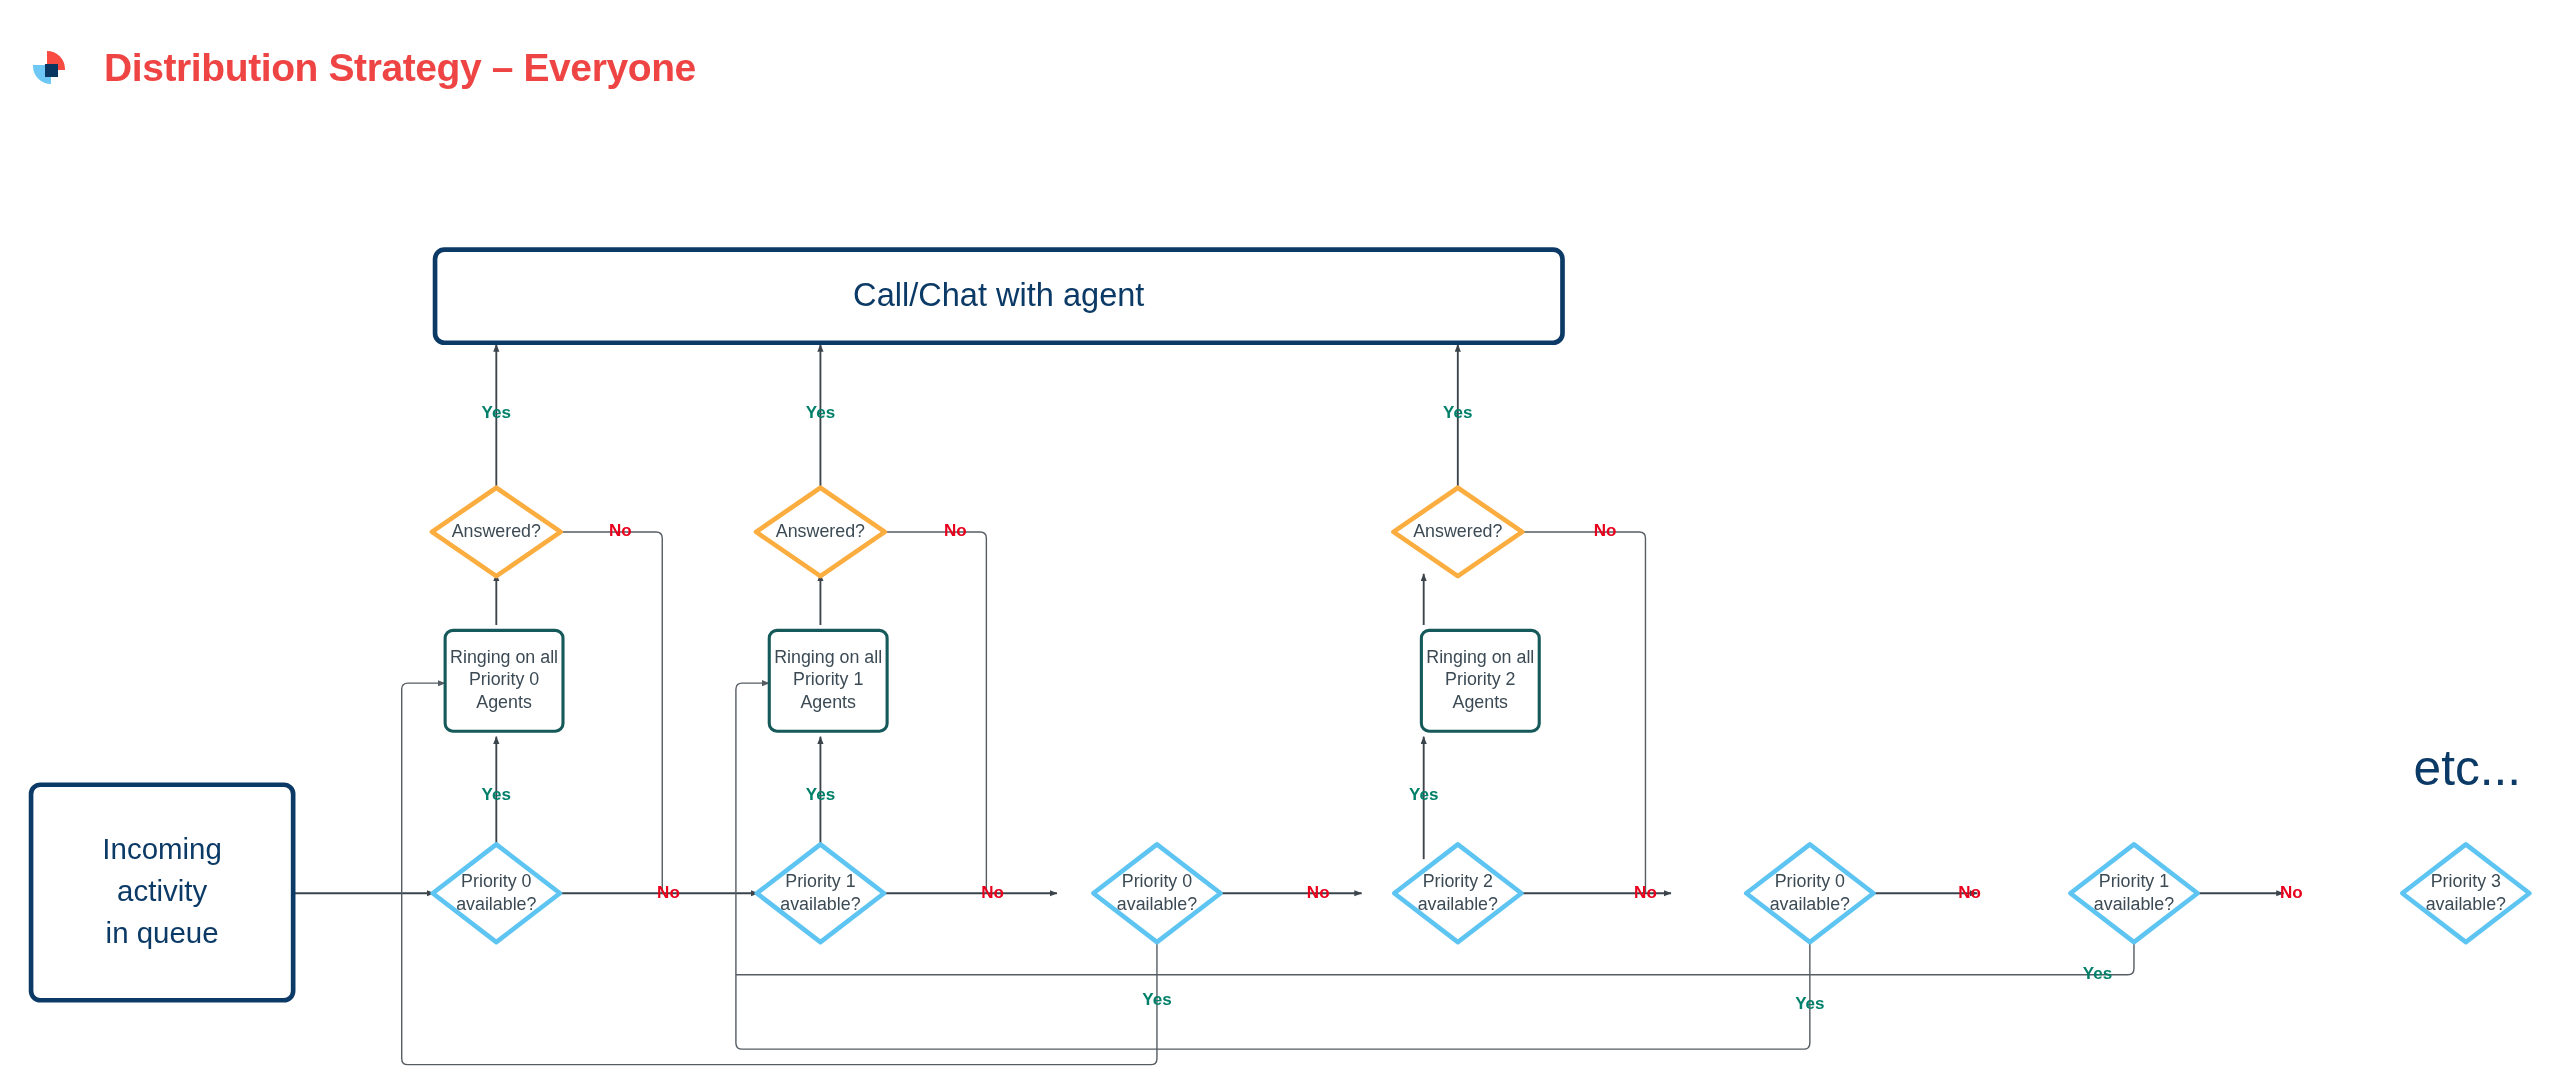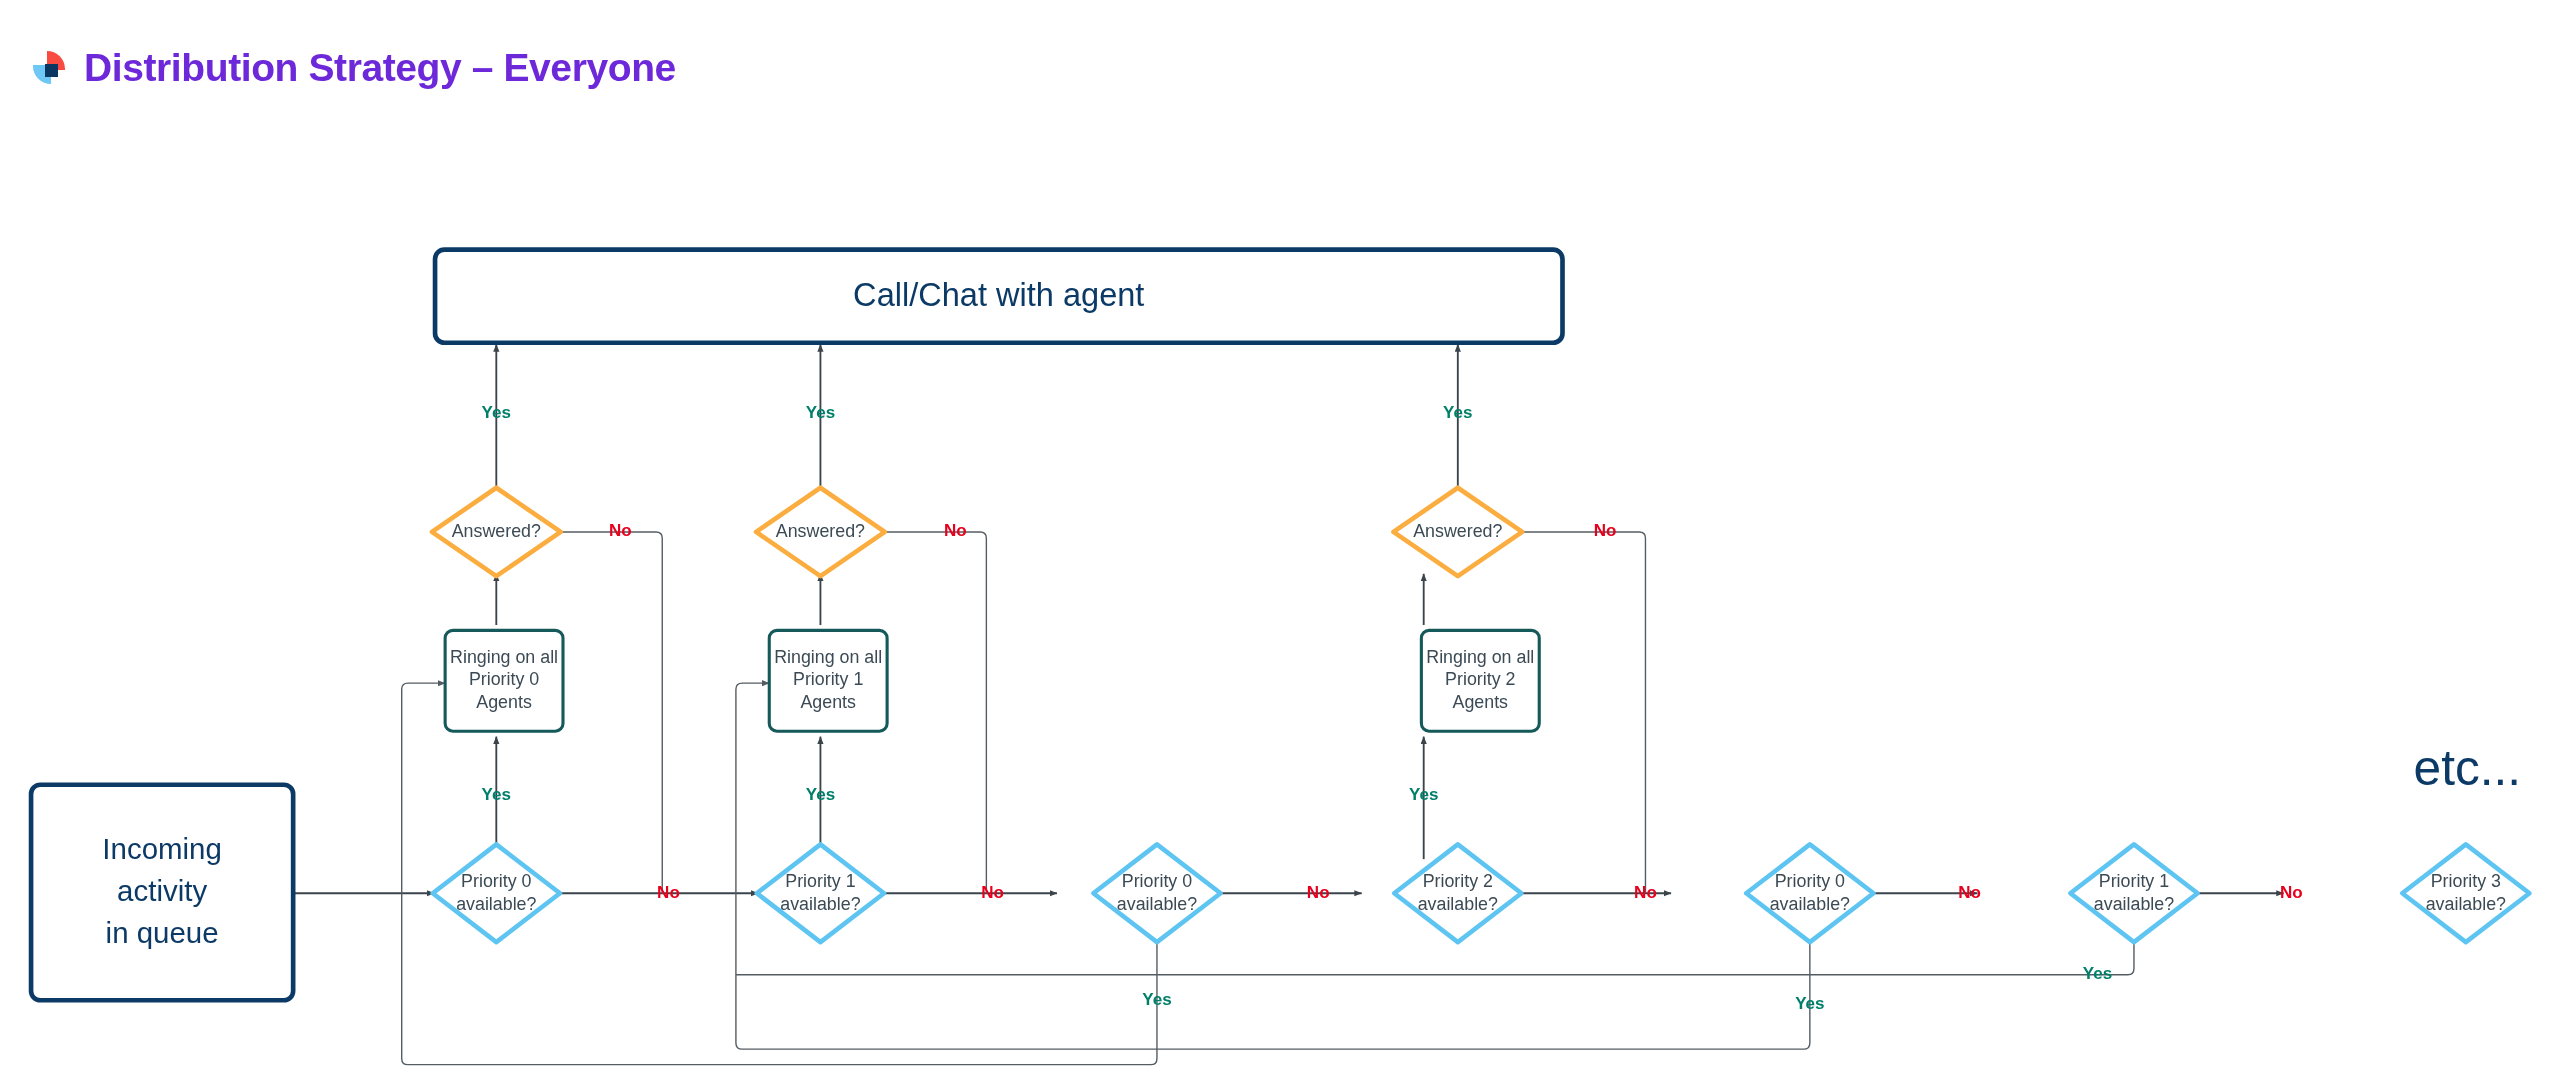--- a/index.html
+++ b/index.html
@@ -58,24 +58,25 @@
     position: absolute;
     left: 14px;
     top: 14px;
     width: 13px;
     height: 13px;
     background: #0A3761;
   }
   #page-title {
     font-size: 39px;
     font-weight: bold;
-    color: #6d28d9;
+    color: #ef4444;
     letter-spacing: -0.4px;
     white-space: nowrap;
     line-height: 1;
+    margin-left: 20px;
   }
 
   
   #diagram {
     position: absolute;
     left: 0;
     top: 0;
     width: 2576px;
     height: 1091px;
   }

